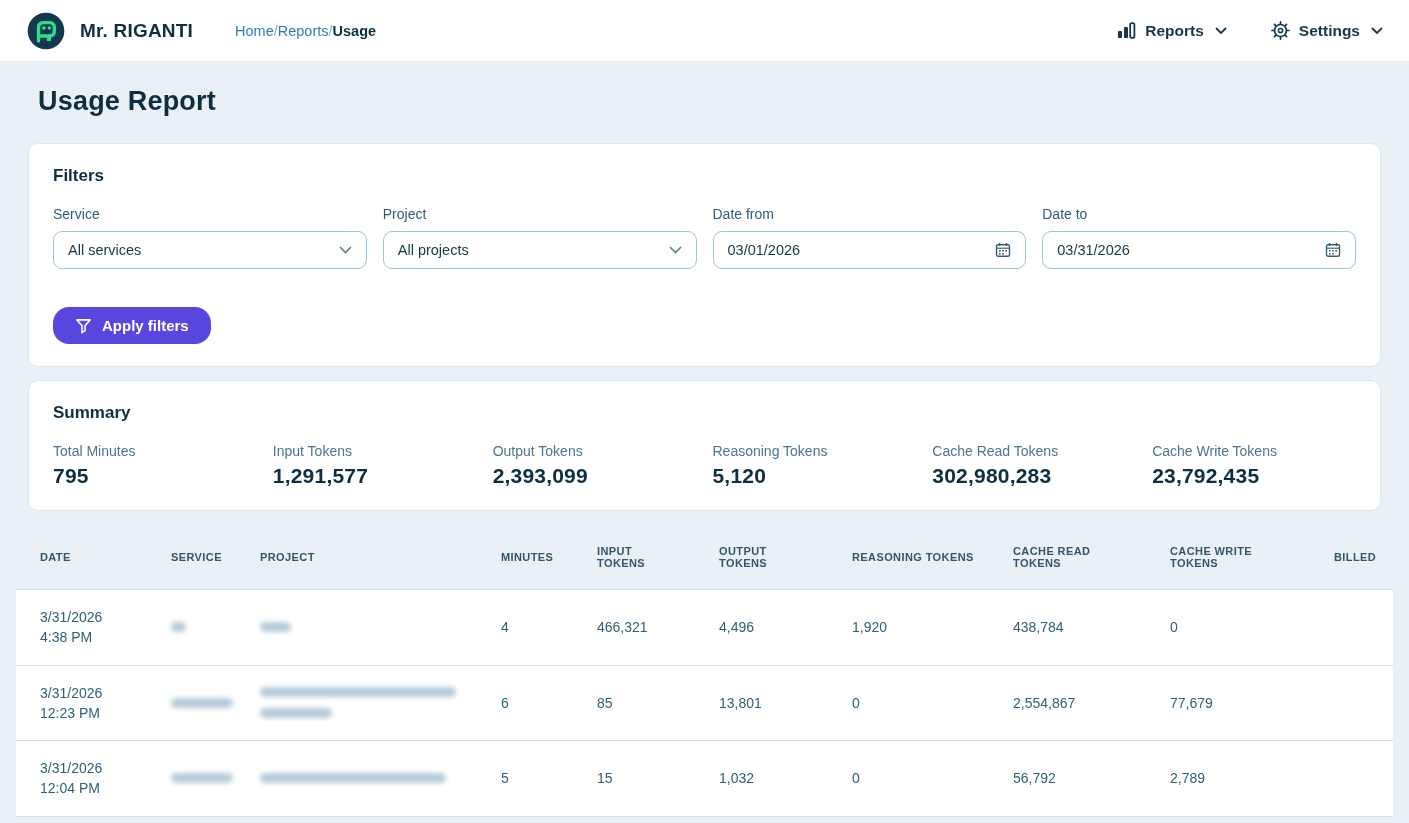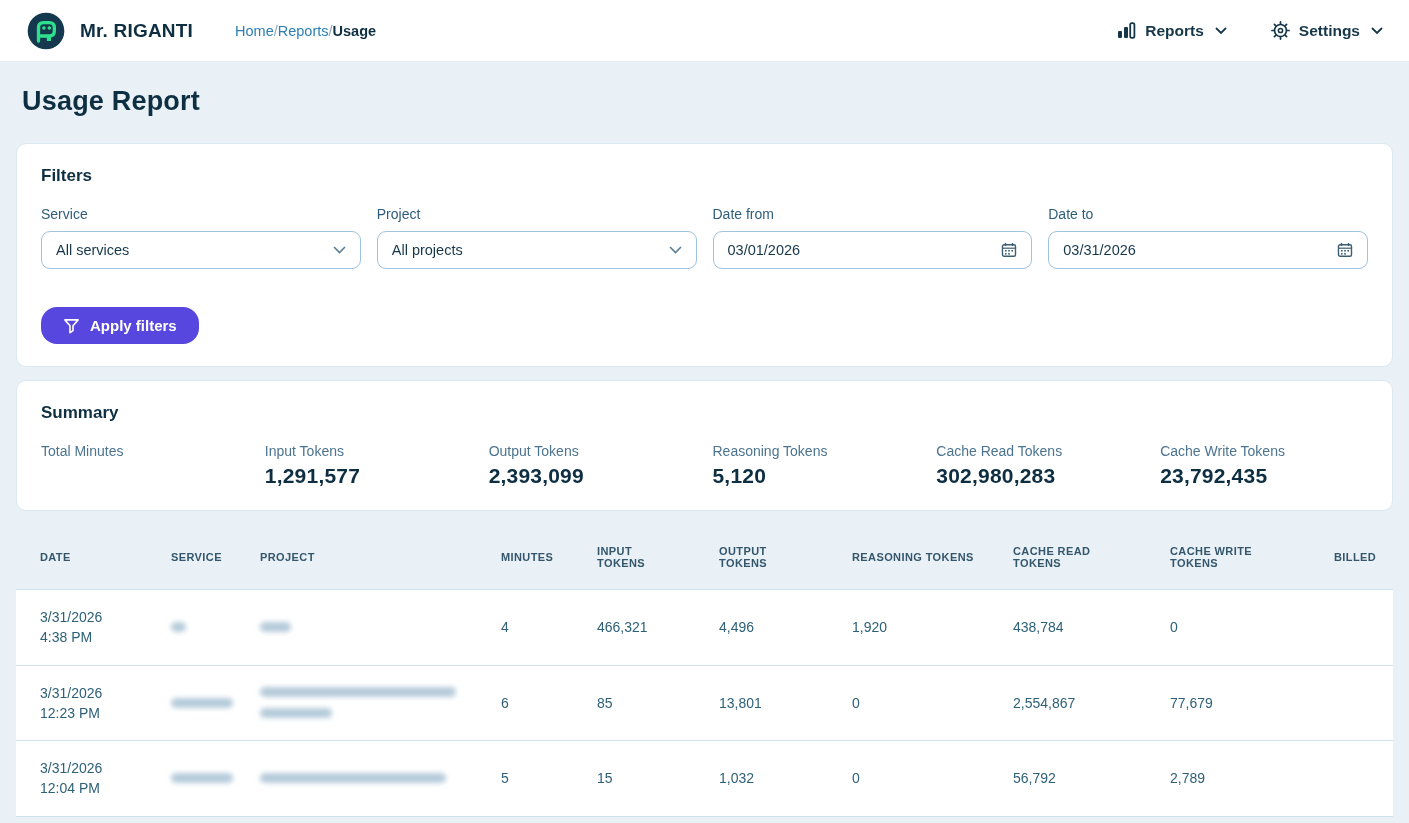--- a/index.html
+++ b/index.html
@@ -19,25 +19,25 @@
   .brand-name { font-size:19px; font-weight:800; letter-spacing:.2px; color:#0e2f42; }
   .crumbs { display:flex; align-items:center; margin-left:42px; font-size:14.5px; }
   .crumb-link { color:#2d7eb3; text-decoration:none; cursor:pointer; }
   .crumb-sep { color:#8aa9bd; }
   .crumb-current { color:#0e2f42; font-weight:700; }
   .topnav { margin-left:auto; display:flex; align-items:center; gap:44px; }
   .topnav-item { display:flex; align-items:center; gap:9px; font-size:15.5px; font-weight:600; color:#16374a; cursor:pointer; }
   .chev { margin-left:2px; }
 
   
-  .page-title { font-size:27px; font-weight:800; color:#0e2f42; padding:24px 22px 26px 22px; letter-spacing:.2px; }
+  .page-title { font-size:27px; font-weight:800; color:#0e2f42; padding:24px 22px 26px 38px; letter-spacing:.2px; }
 
   .card {
     background:#ffffff; border:1px solid #dbe8f0; border-radius:10px;
-    margin:0 16px; padding:22px 24px;
+    margin:0 28px; padding:22px 24px;
   }
   .card + .card { margin-top:13px; }
   .card-heading { font-size:17px; font-weight:800; color:#0e2f42; margin-bottom:20px; }
 
   
   .filters-grid { display:grid; grid-template-columns:repeat(4,1fr); gap:16px; }
   .field-label { font-size:14px; color:#2f5d79; margin-bottom:9px; }
   .control {
     height:38px; border:1px solid #9fc3dc; border-radius:9px; background:#fff;
     display:flex; align-items:center; padding:17px 14px; font-size:14.5px; color:#16374a;
@@ -227,20 +227,21 @@
     </span>
     <span>Apply filters</span>
   </button>
 </section>
 
 <section class="card">
   <div class="card-heading">Summary</div>
   <div class="summary-grid">
     <div>
       <div class="metric-label">Total Minutes</div>
+      <div class="metric-value">795</div>
     </div>
     <div>
       <div class="metric-label">Input Tokens</div>
       <div class="metric-value">1,291,577</div>
     </div>
     <div>
       <div class="metric-label">Output Tokens</div>
       <div class="metric-value">2,393,099</div>
     </div>
     <div>

